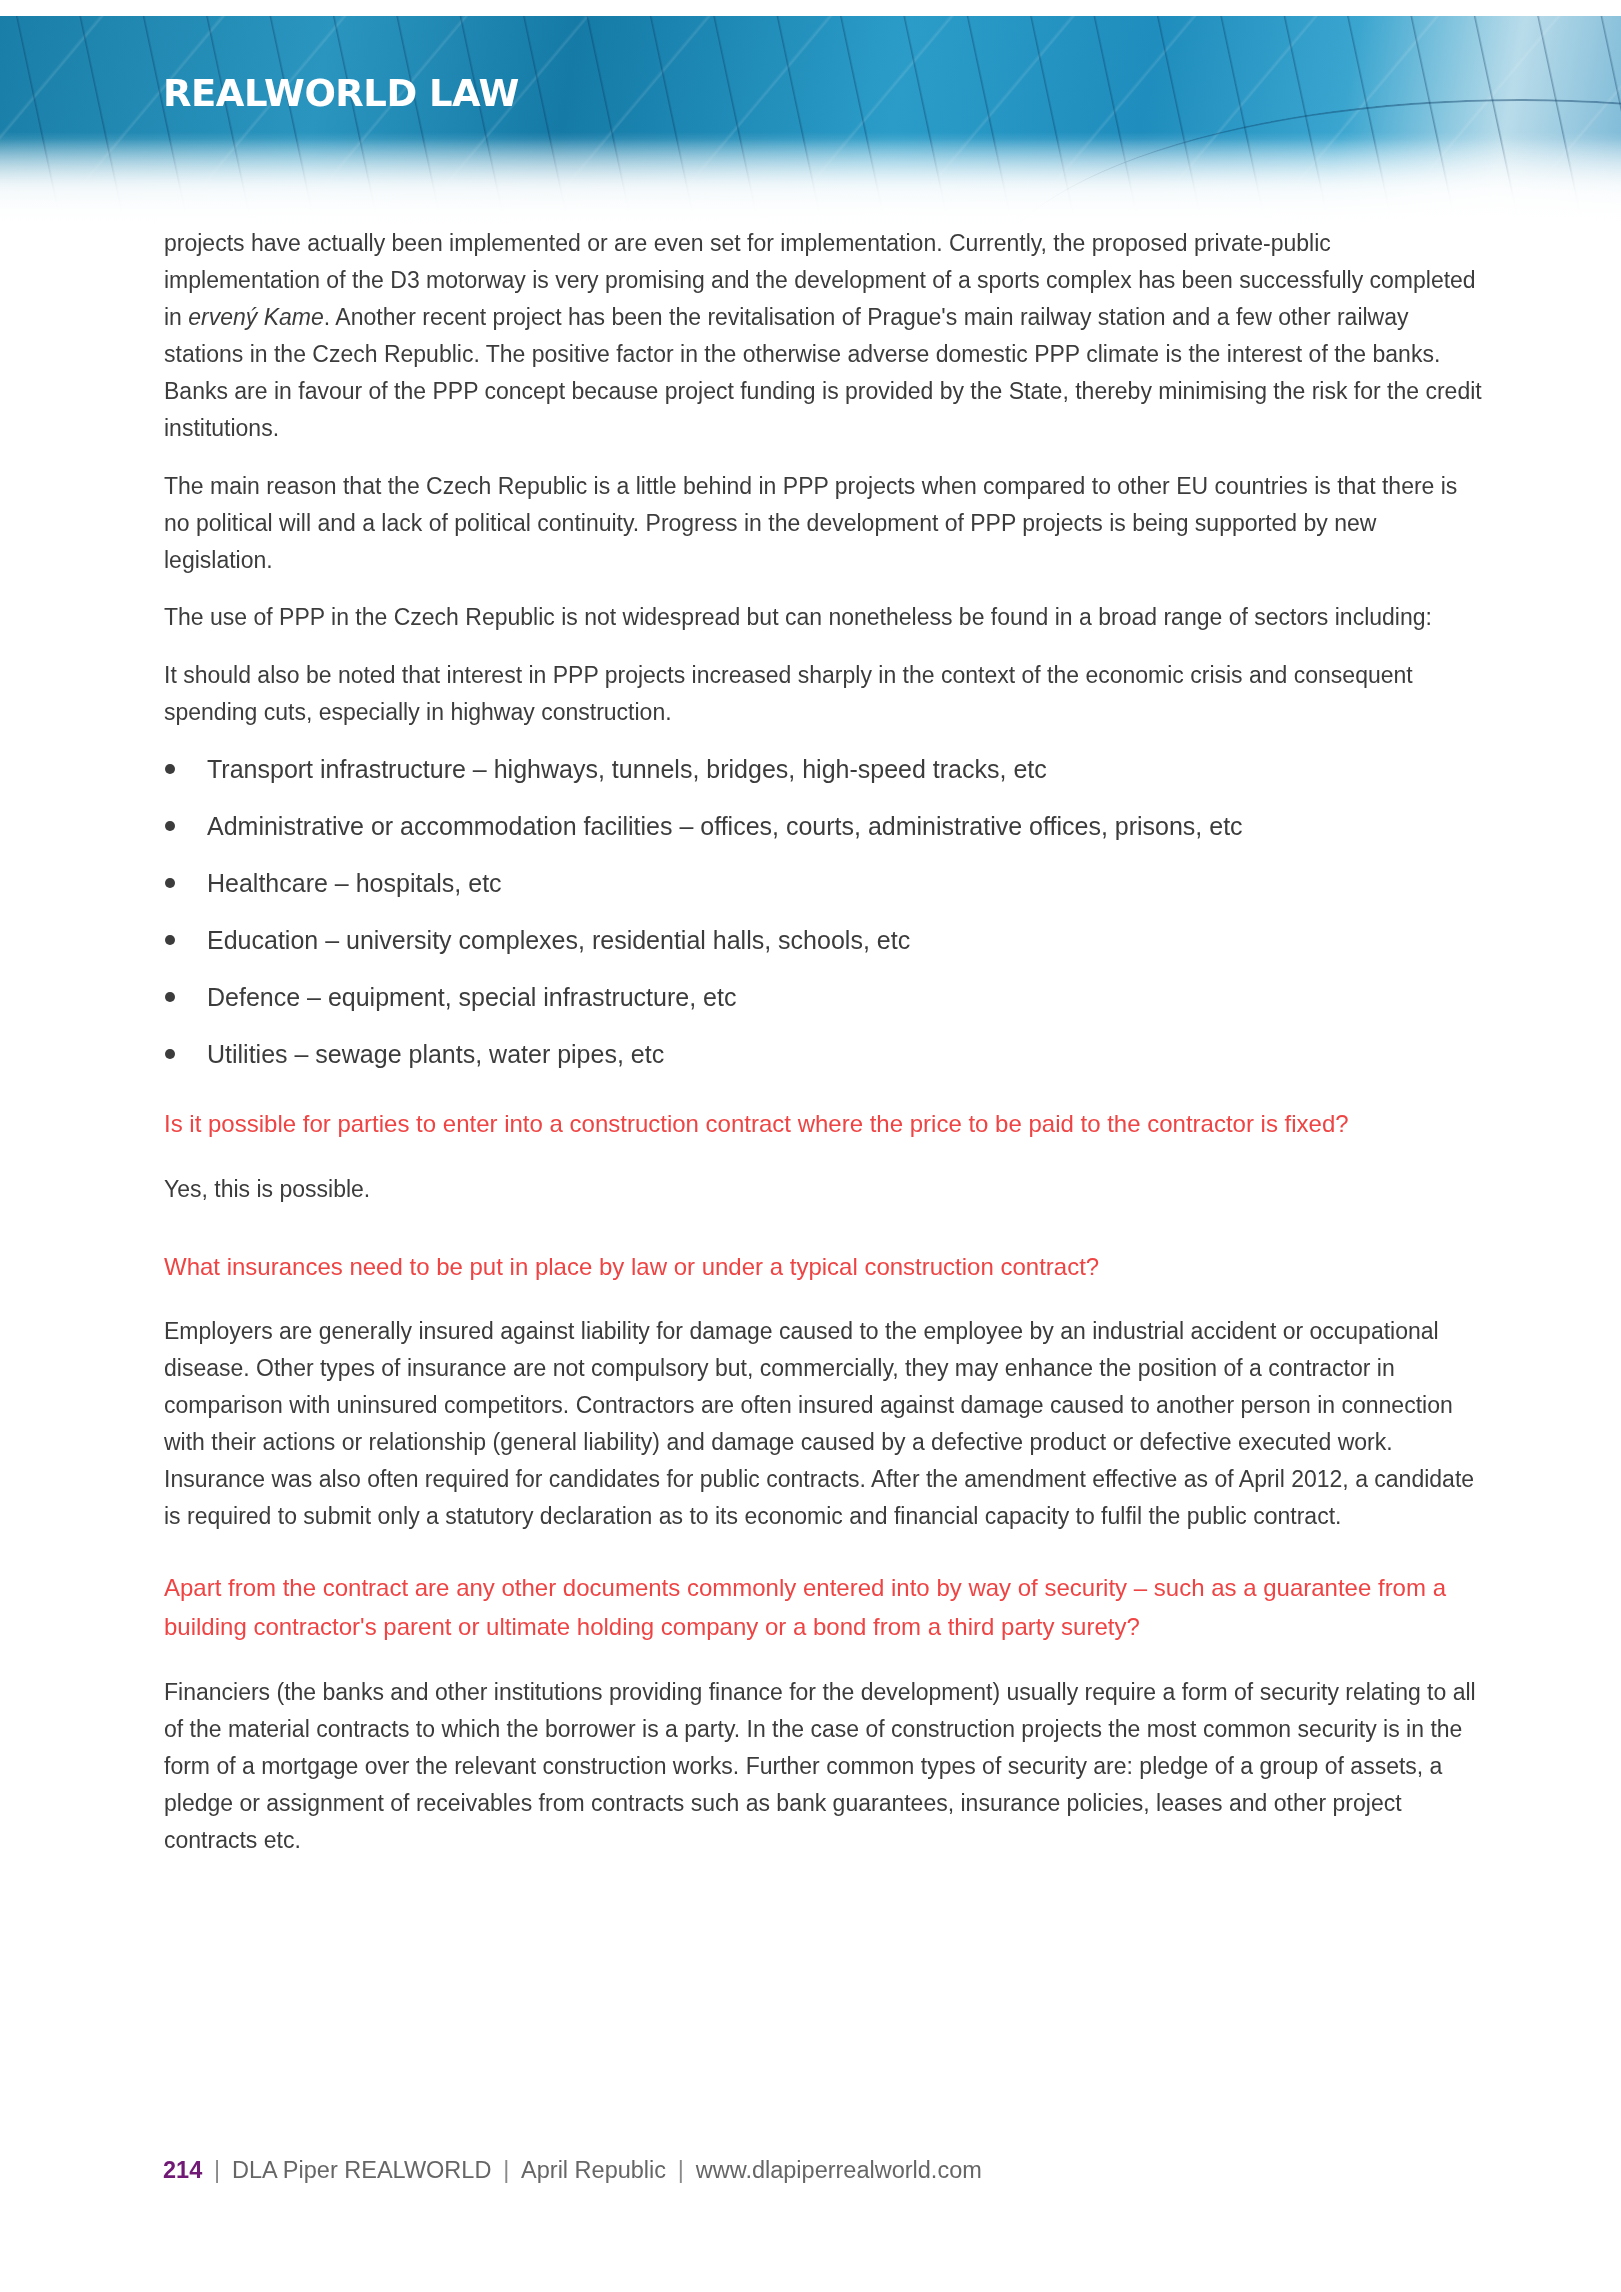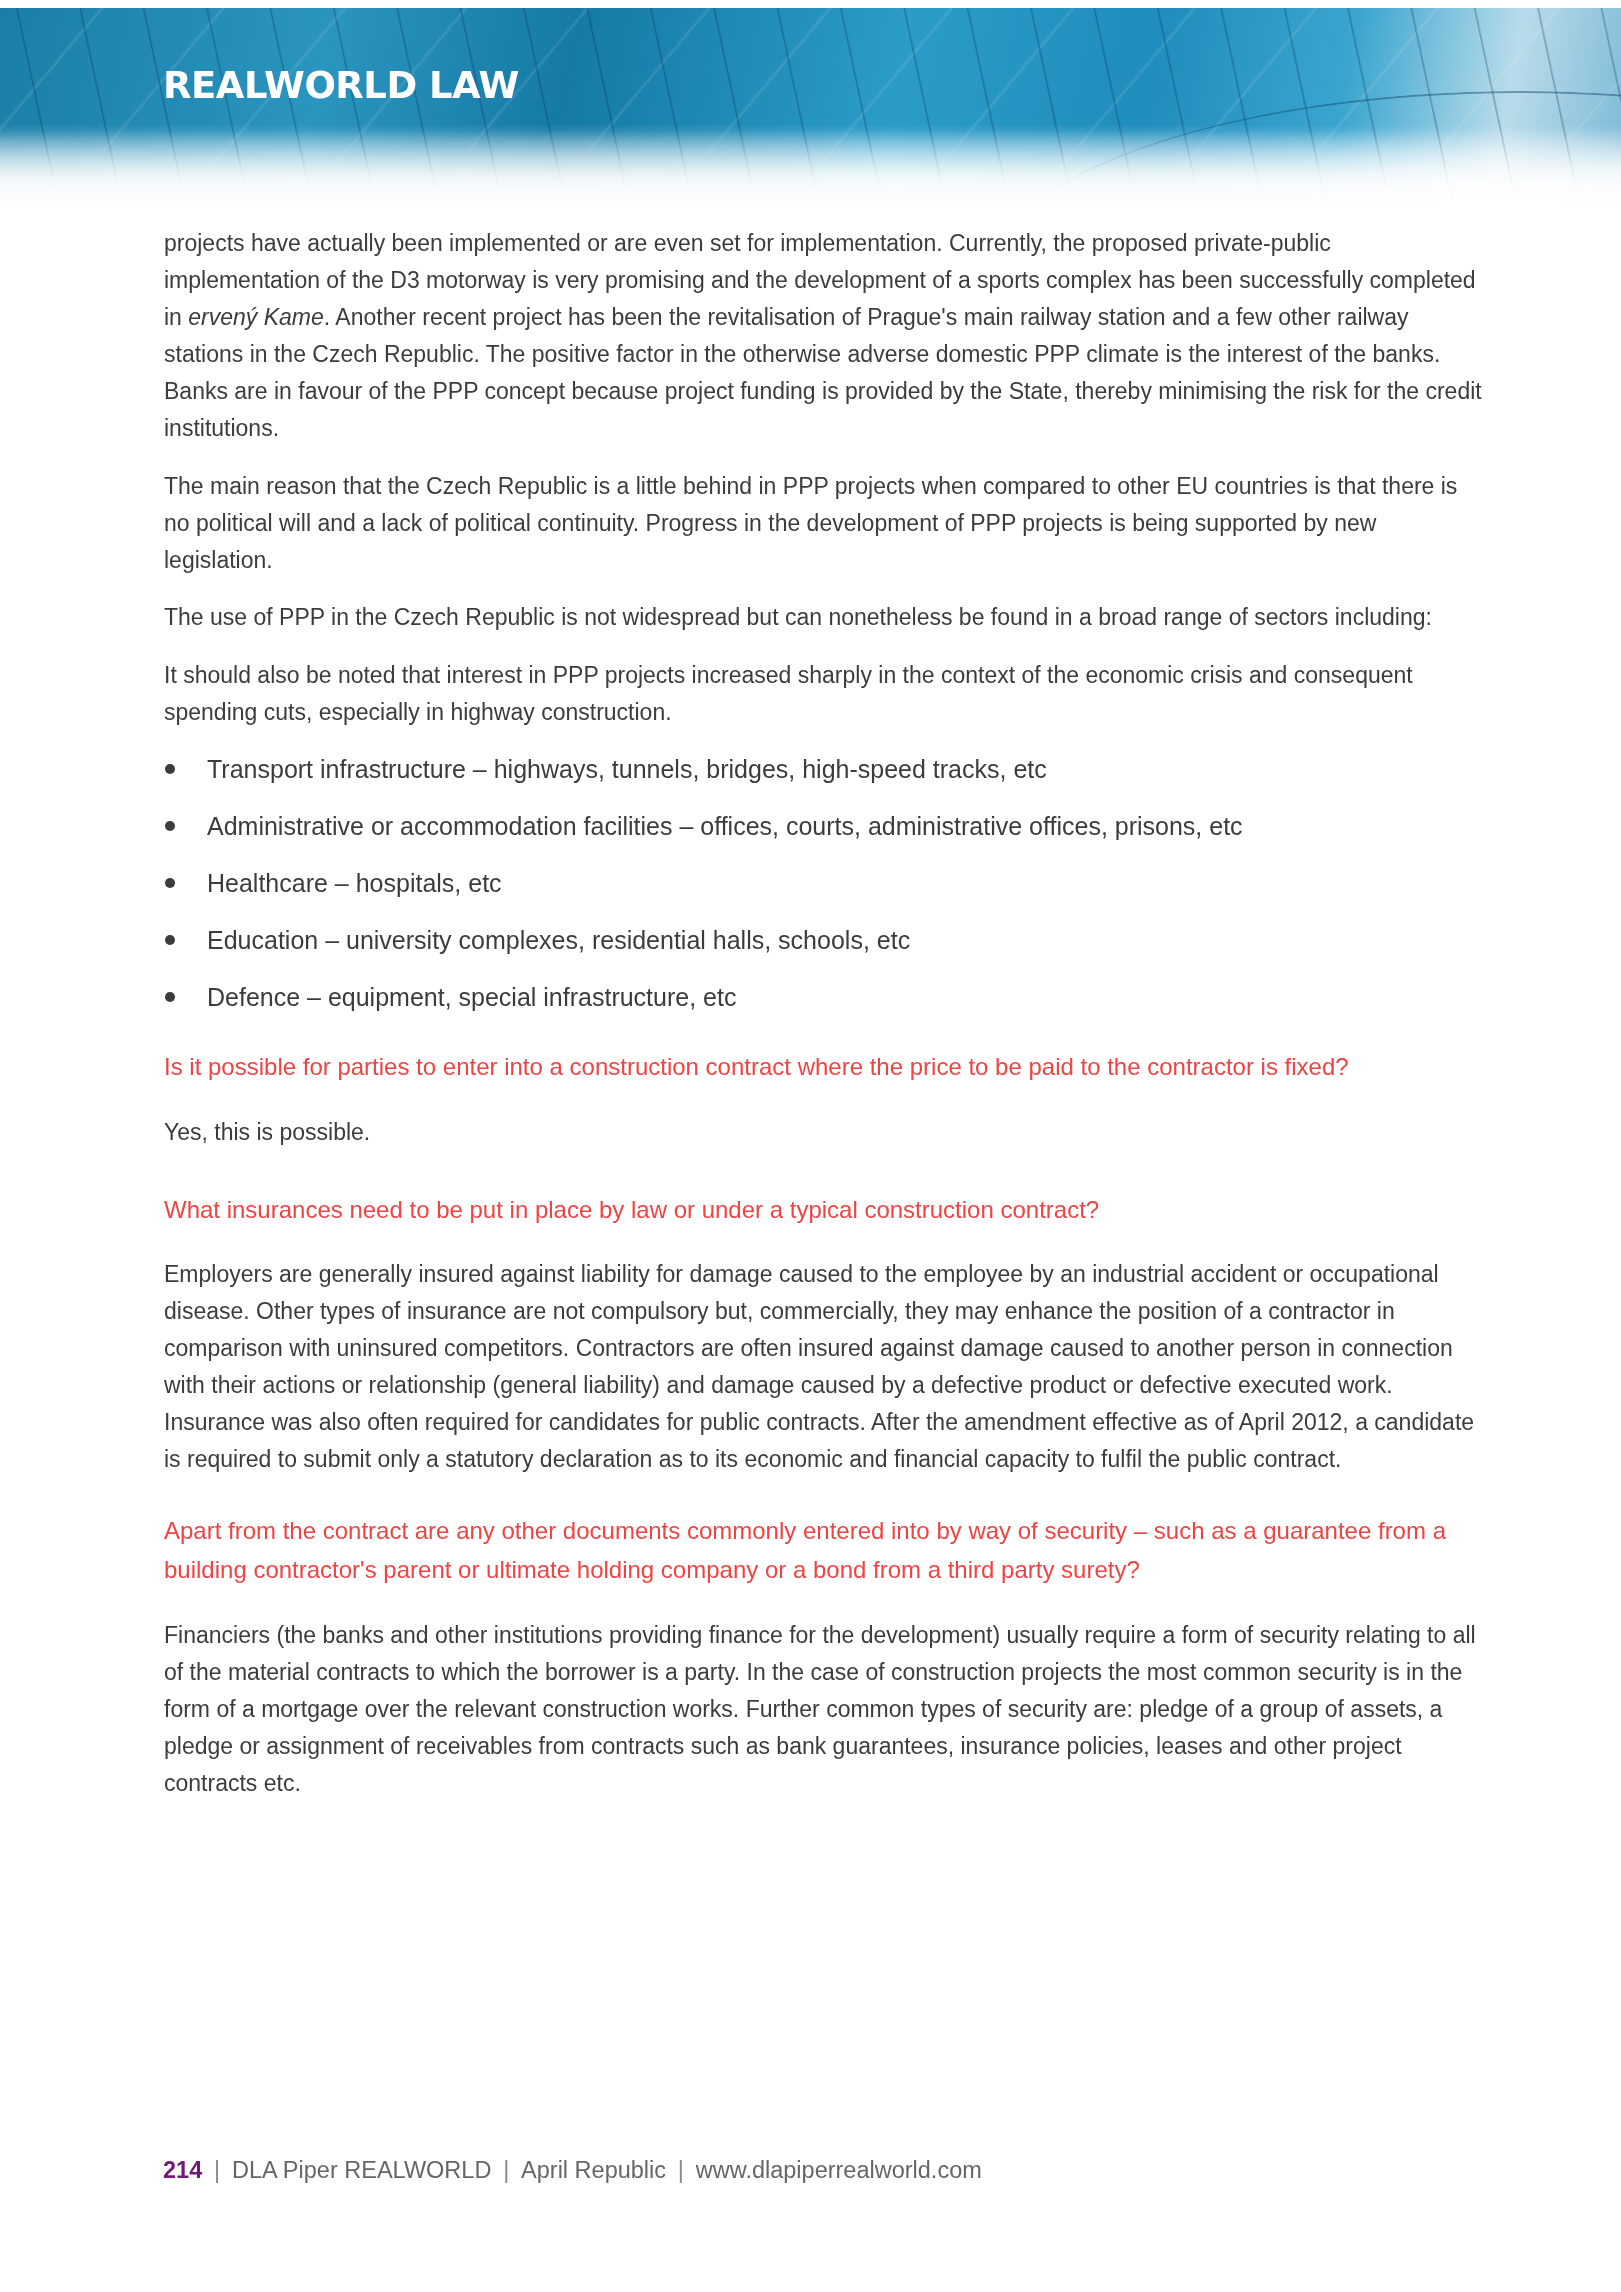--- a/index.html
+++ b/index.html
@@ -7,21 +7,21 @@
       width: 1621px;
       height: 2293px;
       background: #ffffff;
       position: relative;
       overflow: hidden;
       font-family: "Liberation Sans", "DejaVu Sans", sans-serif;
       color: #3c3c3c;
     }
     .banner {
       position: absolute;
-      left: 0; top: 8px;
+      left: 0; top: 16px;
       width: 1621px;
       height: 211px;
       overflow: hidden;
       background:
         linear-gradient(to bottom, rgba(255,255,255,0) 0%, rgba(255,255,255,0) 55%, rgba(255,255,255,0.75) 80%, #ffffff 100%),
         linear-gradient(100deg, #1a7fa8 0%, #2a95bf 20%, #157aa6 35%, #2b9cc8 55%, #1f8dbd 70%, #3aa5cf 82%, #b9dcea 92%, #7ab8d6 100%);
     }
     .banner .glass {
       position: absolute;
       inset: 0;
@@ -125,20 +125,21 @@
   <p>The main reason that the Czech Republic is a little behind in PPP projects when compared to other EU countries is that there is no political will and a lack of political continuity. Progress in the development of PPP projects is being supported by new legislation.</p>
   <p>The use of PPP in the Czech Republic is not widespread but can nonetheless be found in a broad range of sectors including:</p>
   <p>It should also be noted that interest in PPP projects increased sharply in the context of the economic crisis and consequent spending cuts, especially in highway construction.</p>
 
   <ul class="sectors">
     <li><span class="bullet"></span><span>Transport infrastructure – highways, tunnels, bridges, high-speed tracks, etc</span></li>
     <li><span class="bullet"></span><span>Administrative or accommodation facilities – offices, courts, administrative offices, prisons, etc</span></li>
     <li><span class="bullet"></span><span>Healthcare – hospitals, etc</span></li>
     <li><span class="bullet"></span><span>Education – university complexes, residential halls, schools, etc</span></li>
     <li><span class="bullet"></span><span>Defence – equipment, special infrastructure, etc</span></li>
+    <li><span class="bullet"></span><span>Utilities – sewage plants, water pipes, etc</span></li>
   </ul>
 
   <h2>Is it possible for parties to enter into a construction contract where the price to be paid to the contractor is fixed?</h2>
   <p style="margin-bottom:39px;">Yes, this is possible.</p>
 
   <h2>What insurances need to be put in place by law or under a typical construction contract?</h2>
   <p style="margin-bottom:33px;">Employers are generally insured against liability for damage caused to the employee by an industrial accident or occupational disease. Other types of insurance are not compulsory but, commercially, they may enhance the position of a contractor in comparison with uninsured competitors. Contractors are often insured against damage caused to another person in connection with their actions or relationship (general liability) and damage caused by a defective product or defective executed work. Insurance was also often required for candidates for public contracts. After the amendment effective as of April 2012, a candidate is required to submit only a statutory declaration as to its economic and financial capacity to fulfil the public contract.</p>
 
   <h2>Apart from the contract are any other documents commonly entered into by way of security – such as a guarantee from a building contractor's parent or ultimate holding company or a bond from a third party surety?</h2>
   <p>Financiers (the banks and other institutions providing finance for the development) usually require a form of security relating to all of the material contracts to which the borrower is a party. In the case of construction projects the most common security is in the form of a mortgage over the relevant construction works. Further common types of security are: pledge of a group of assets, a pledge or assignment of receivables from contracts such as bank guarantees, insurance policies, leases and other project contracts etc.</p>

